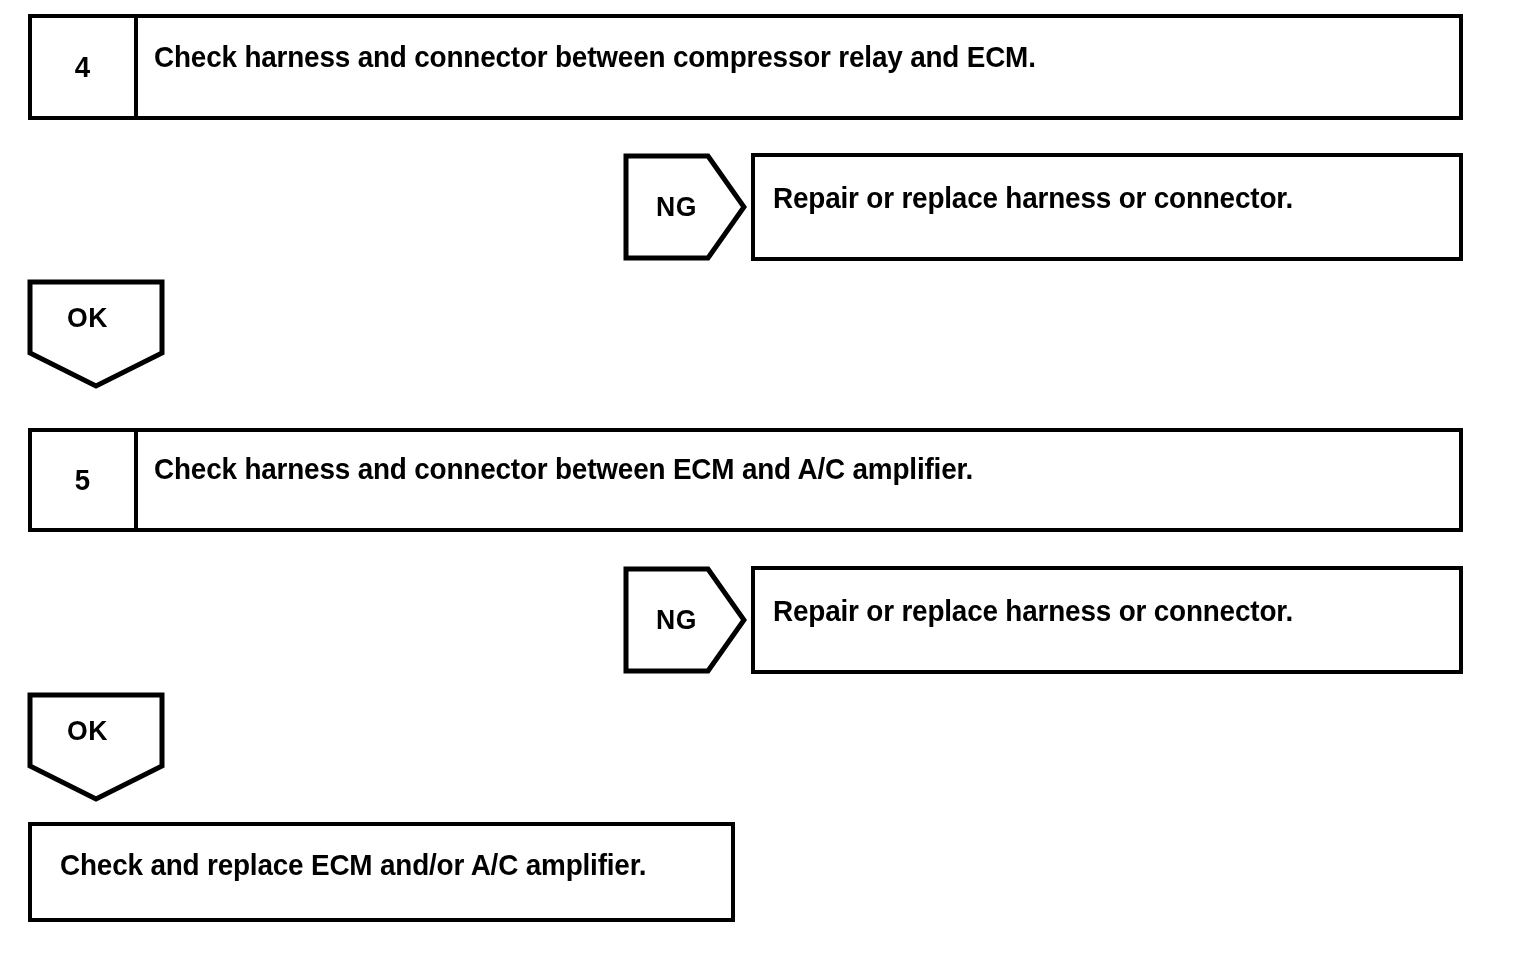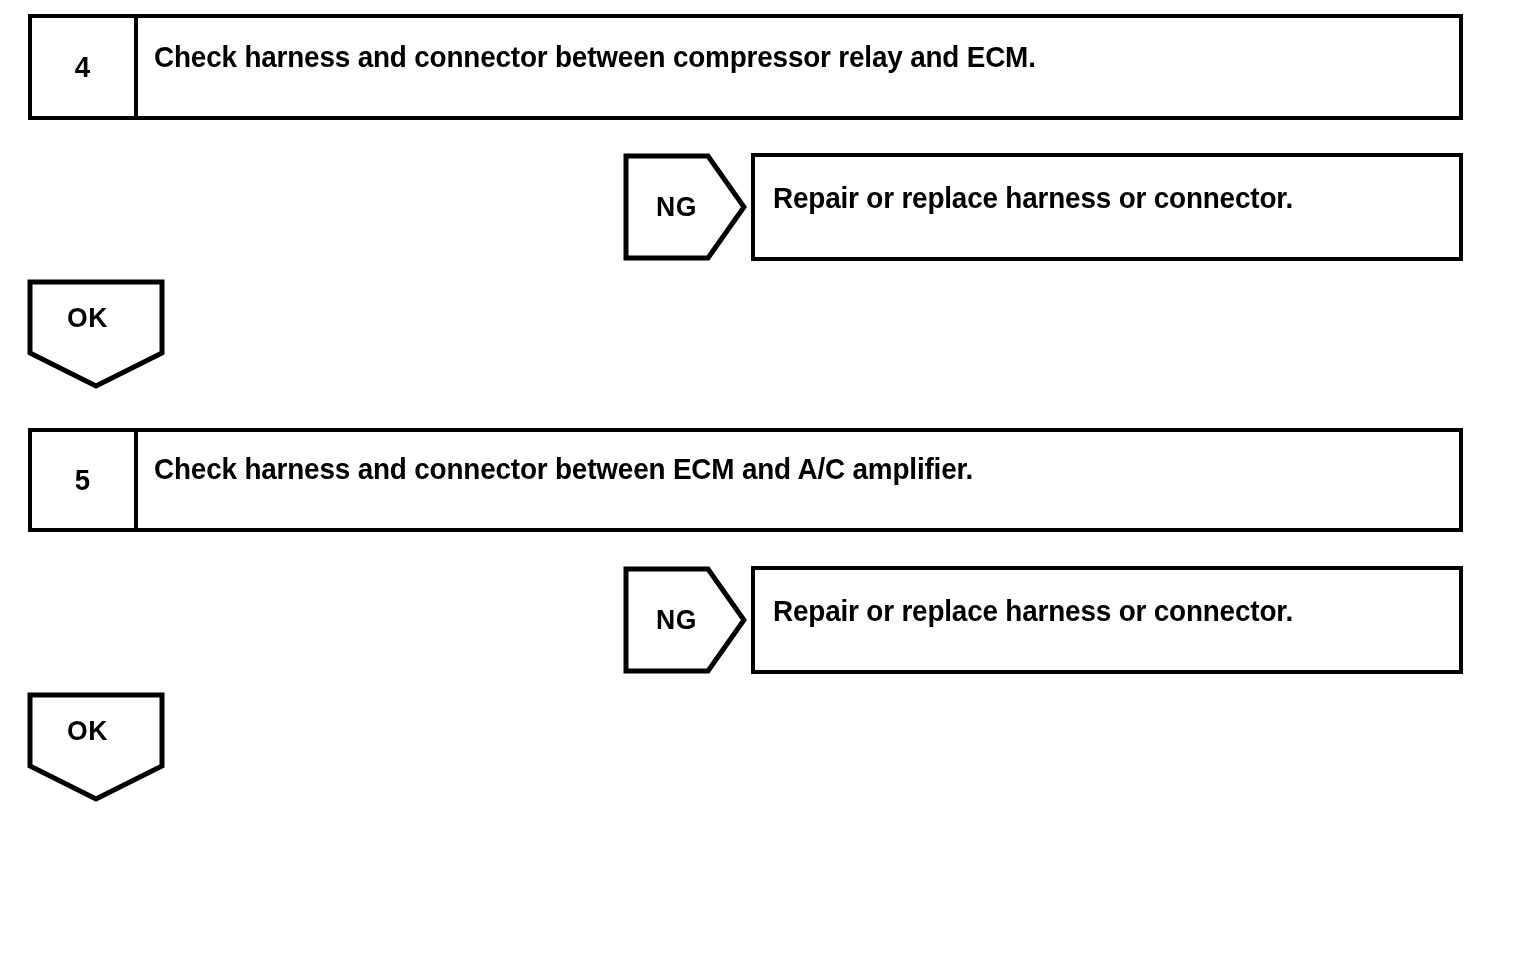--- a/index.html
+++ b/index.html
@@ -119,14 +119,17 @@
     <div class="box-text" style="left:18px; top:24px;">Repair or replace harness or connector.</div>
   </div>
 
   <div class="pent-wrap" style="left:26px; top:691px; width:140px; height:112px;">
     <svg width="140" height="112" viewBox="0 0 140 112">
       <polygon points="4,4 136,4 136,75 70,108 4,75" fill="#ffffff" stroke="#000000" stroke-width="5" stroke-linejoin="miter"></polygon>
     </svg>
     <span class="pent-label" style="left:40px; top:24px;">OK</span>
   </div>
 
+  <div class="node box" style="left:28px; top:822px; width:707px; height:100px;">
+    <div class="box-text" style="left:28px; top:22px;">Check and replace ECM and/or A/C amplifier.</div>
+  </div>
 
 </div>
 
 </body></html>

